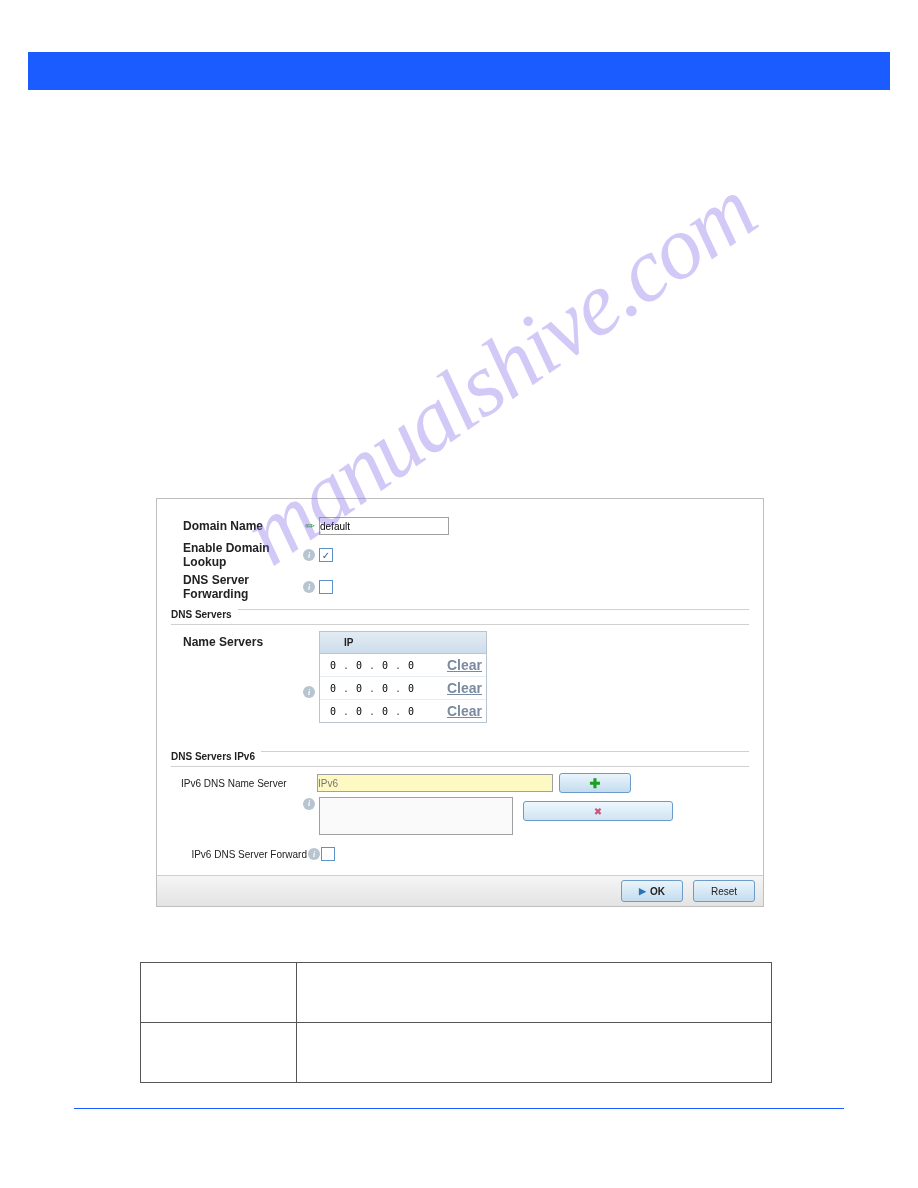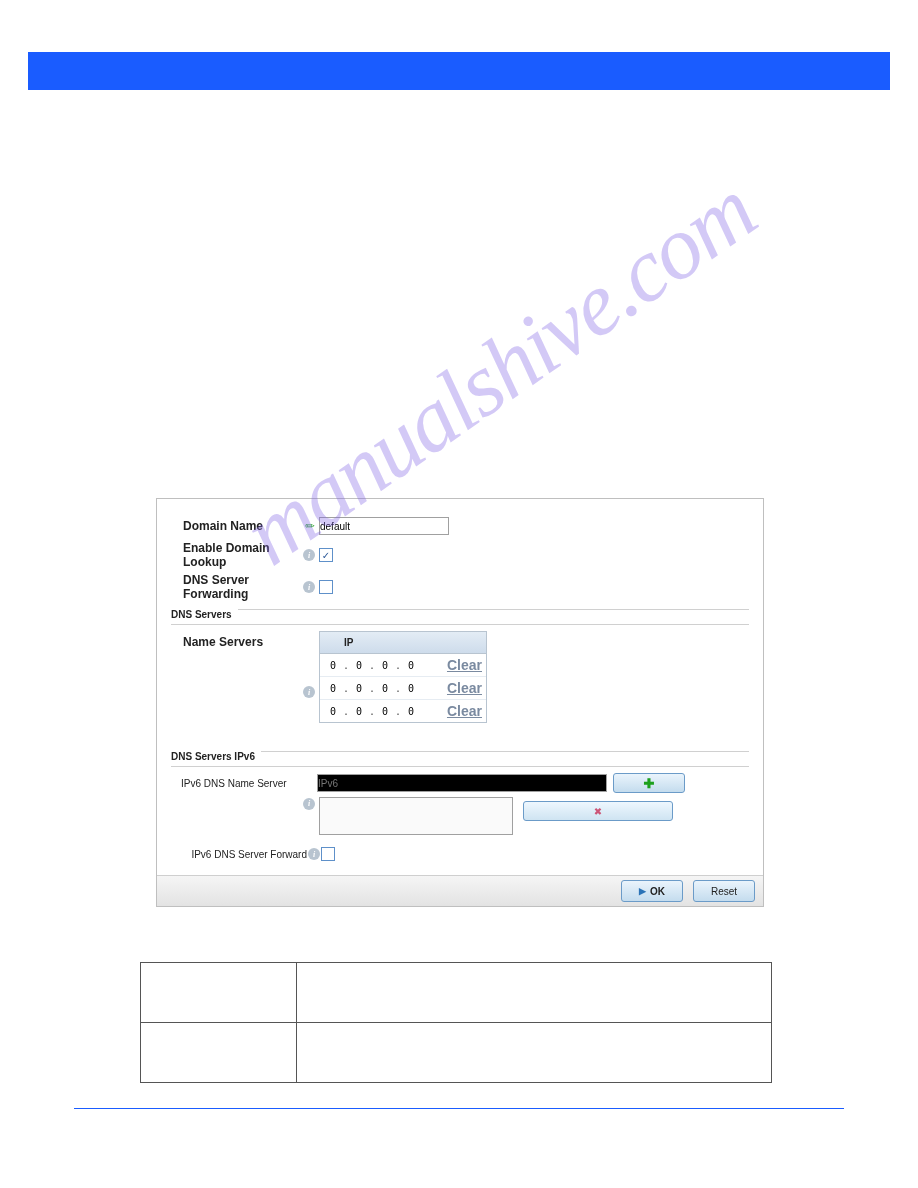--- a/index.html
+++ b/index.html
@@ -10,21 +10,21 @@
   
   .config-panel { position: absolute; top: 498px; left: 156px; width: 608px; border: 1px solid #bfbfbf; background: #fff; padding: 12px 14px 0 14px; font-family: Tahoma, Arial, sans-serif; font-size: 10px; color: #222; }
   
   .section-title { font-weight: bold; font-size: 10px; padding: 4px 0; border-bottom: 1px solid #d0d0d0; margin-bottom: 6px; }
   .section-title.line { display: flex; align-items: flex-start; gap: 6px; }
   .section-title.line::after { content: ""; flex: 1; height: 1px; background: #d0d0d0; }
   .form-row { display: flex; align-items: center; margin: 4px 0; min-height: 22px; }
   .form-label { width: 128px; padding-left: 12px; font-size: 12px; font-weight: bold; }
   .icon-col { width: 20px; text-align: center; }
   .text-input { border: 1px solid #a0a0a0; height: 18px; padding: 2px 0; font-size: 10px; background: #fff; width: 130px; }
-  .text-input.wide { width: 290px; background: #000000; color: #888;}
+  .text-input.wide { width: 236px; background: #fef9c3; color: #888;}
   .checkbox { width: 14px; height: 14px; border: 1px solid #5e90c9; background: #fff; display: inline-flex; align-items: center; justify-content: center; font-size: 10px; color: #2b5797; }
   
   .pencil-icon { width: 11px; height: 11px; display: inline-block; transform: rotate(-45deg); }
   .pencil-icon::before { content: "✎"; color: #1a9e1a; font-size: 11px; }
   .info-icon { width: 12px; height: 12px; border-radius: 50%; background: #b8c4d0; color: #fff; font-size: 8px; display: inline-flex; align-items: center; justify-content: center; font-style: italic; font-family: Georgia; font-weight: bold; }
   
   .ip-table { margin-left: 148px; border: 1px solid #b8c4d0; width: 168px; }
   .ip-table-head { background: linear-gradient(#e3ecf5,#cedceb); font-weight: bold; padding: 5px 24px; border-bottom: 1px solid #b8c4d0; font-size: 10px; }
   .ip-row { display: flex; align-items: center; padding: 3px 4px; border-bottom: 1px solid #e6ecf2; }
   .ip-row:last-child { border-bottom: none; }

